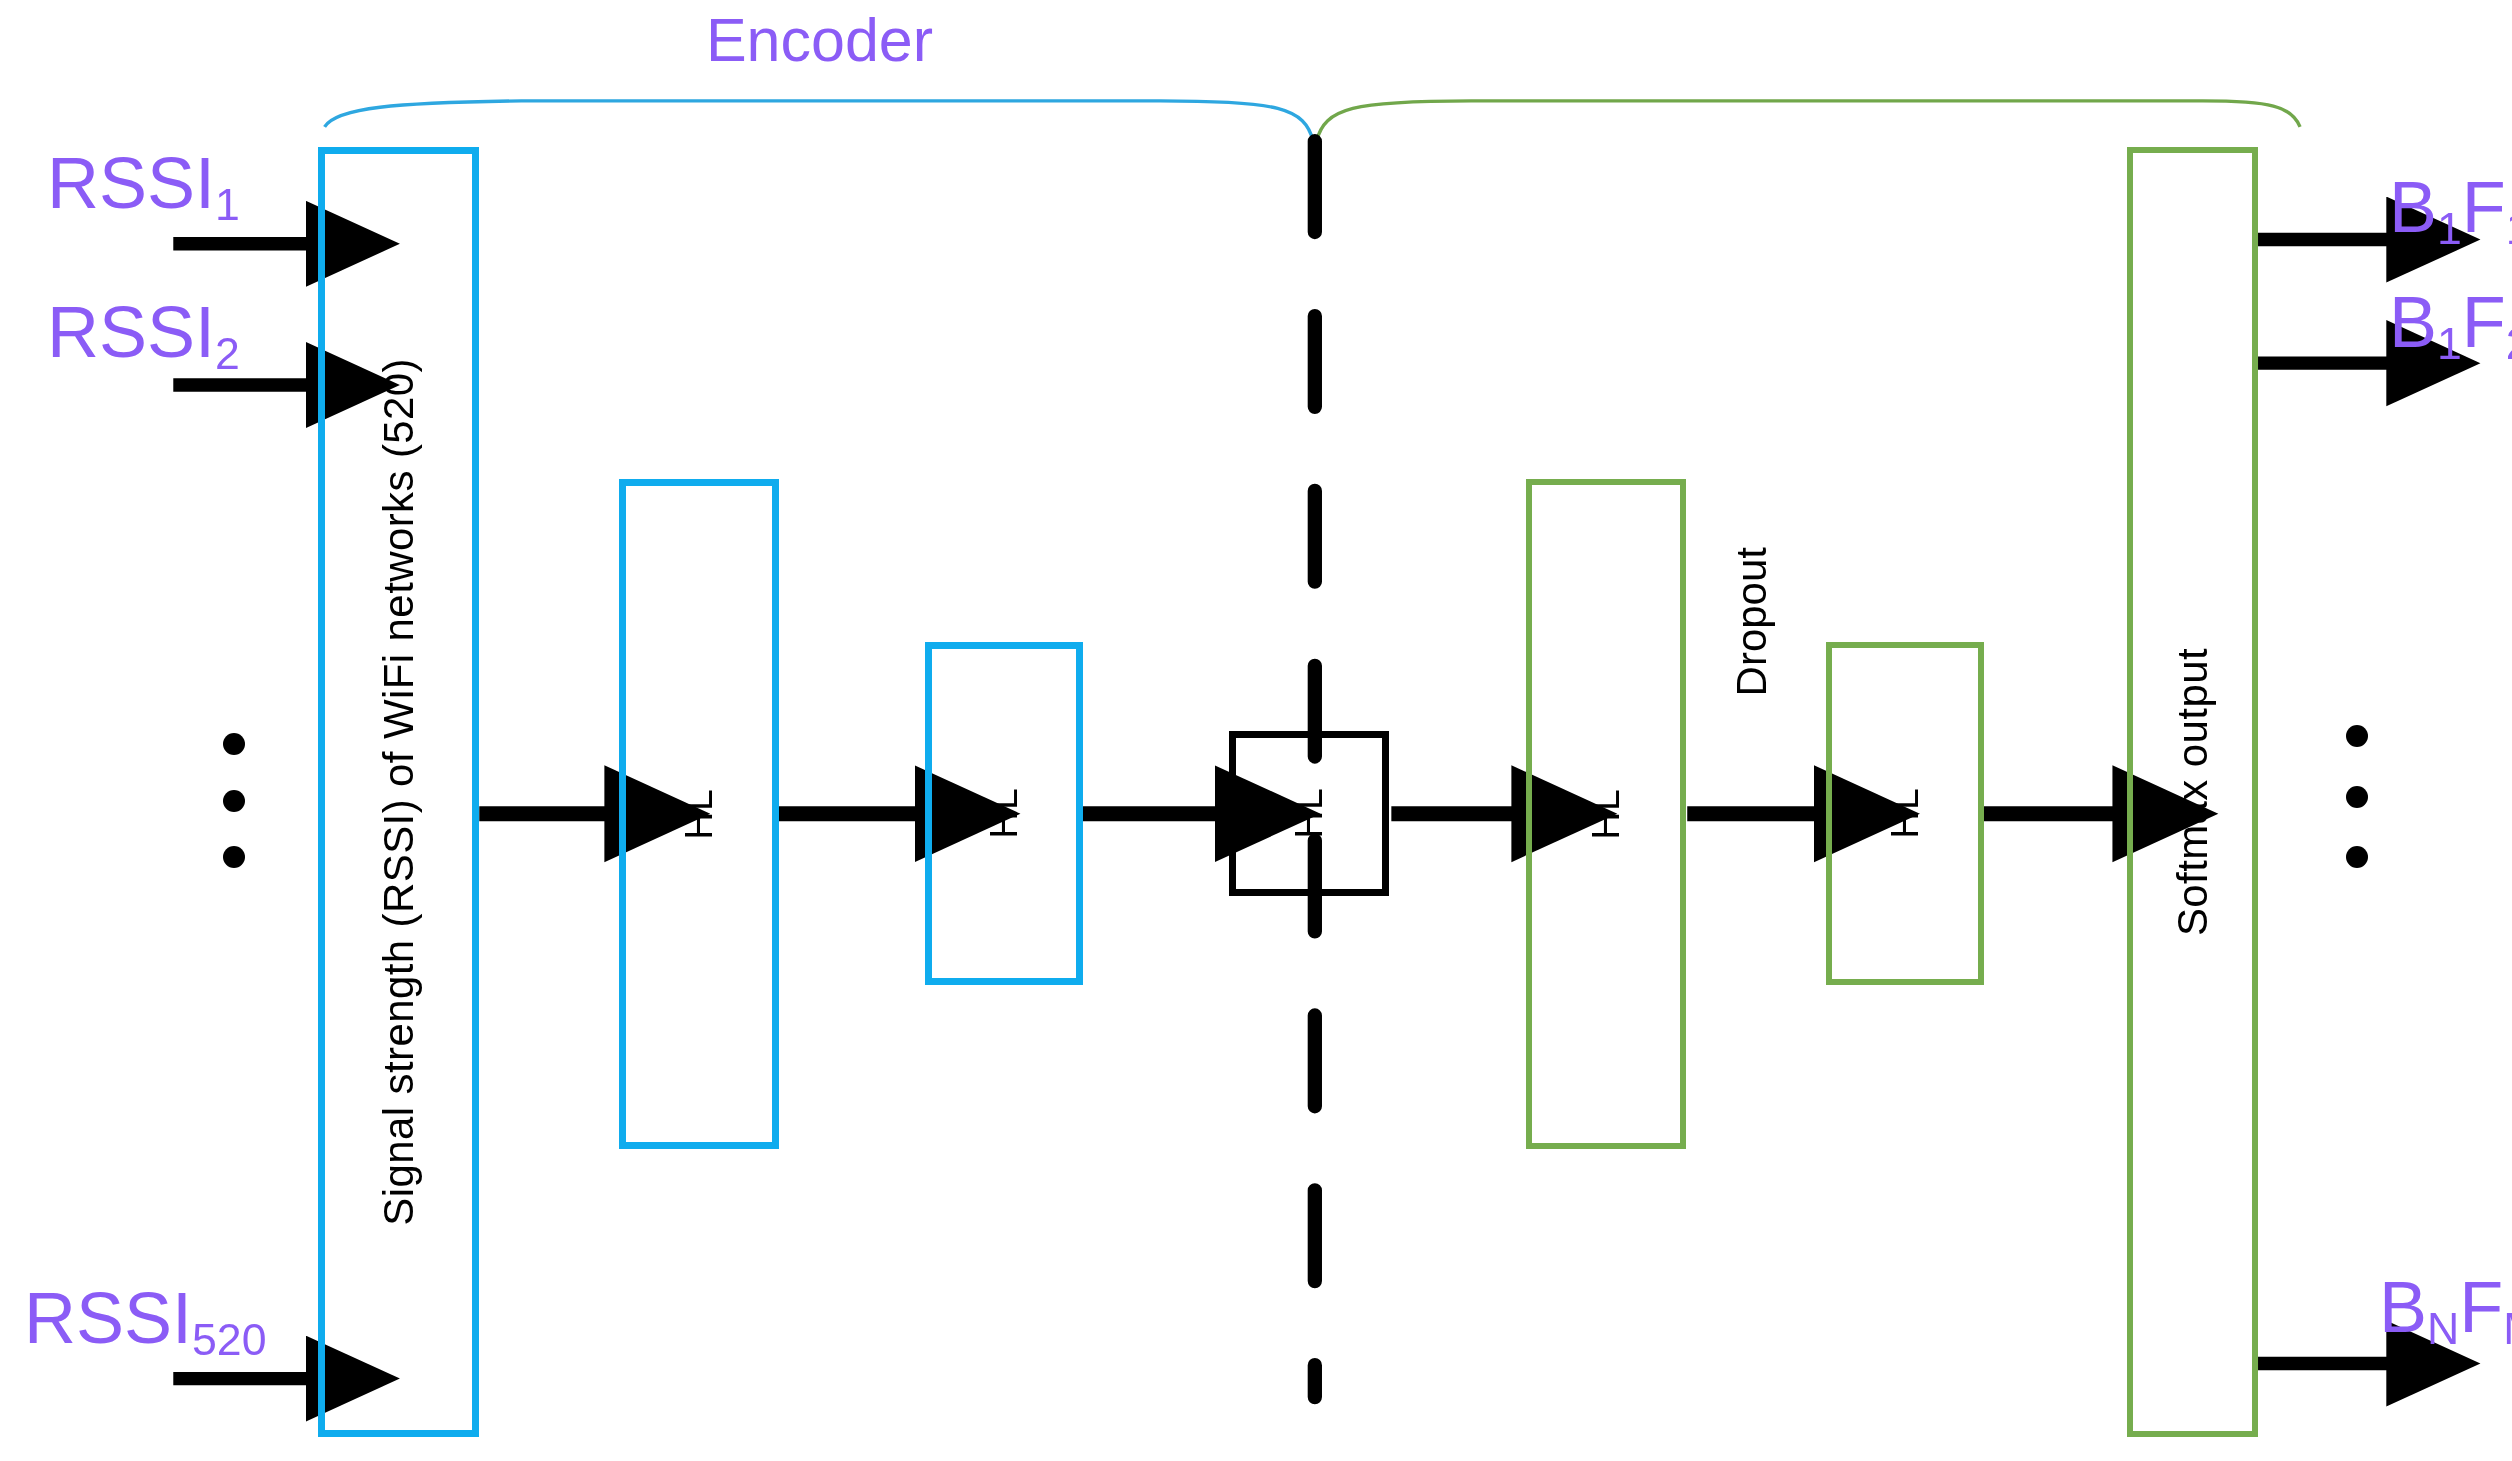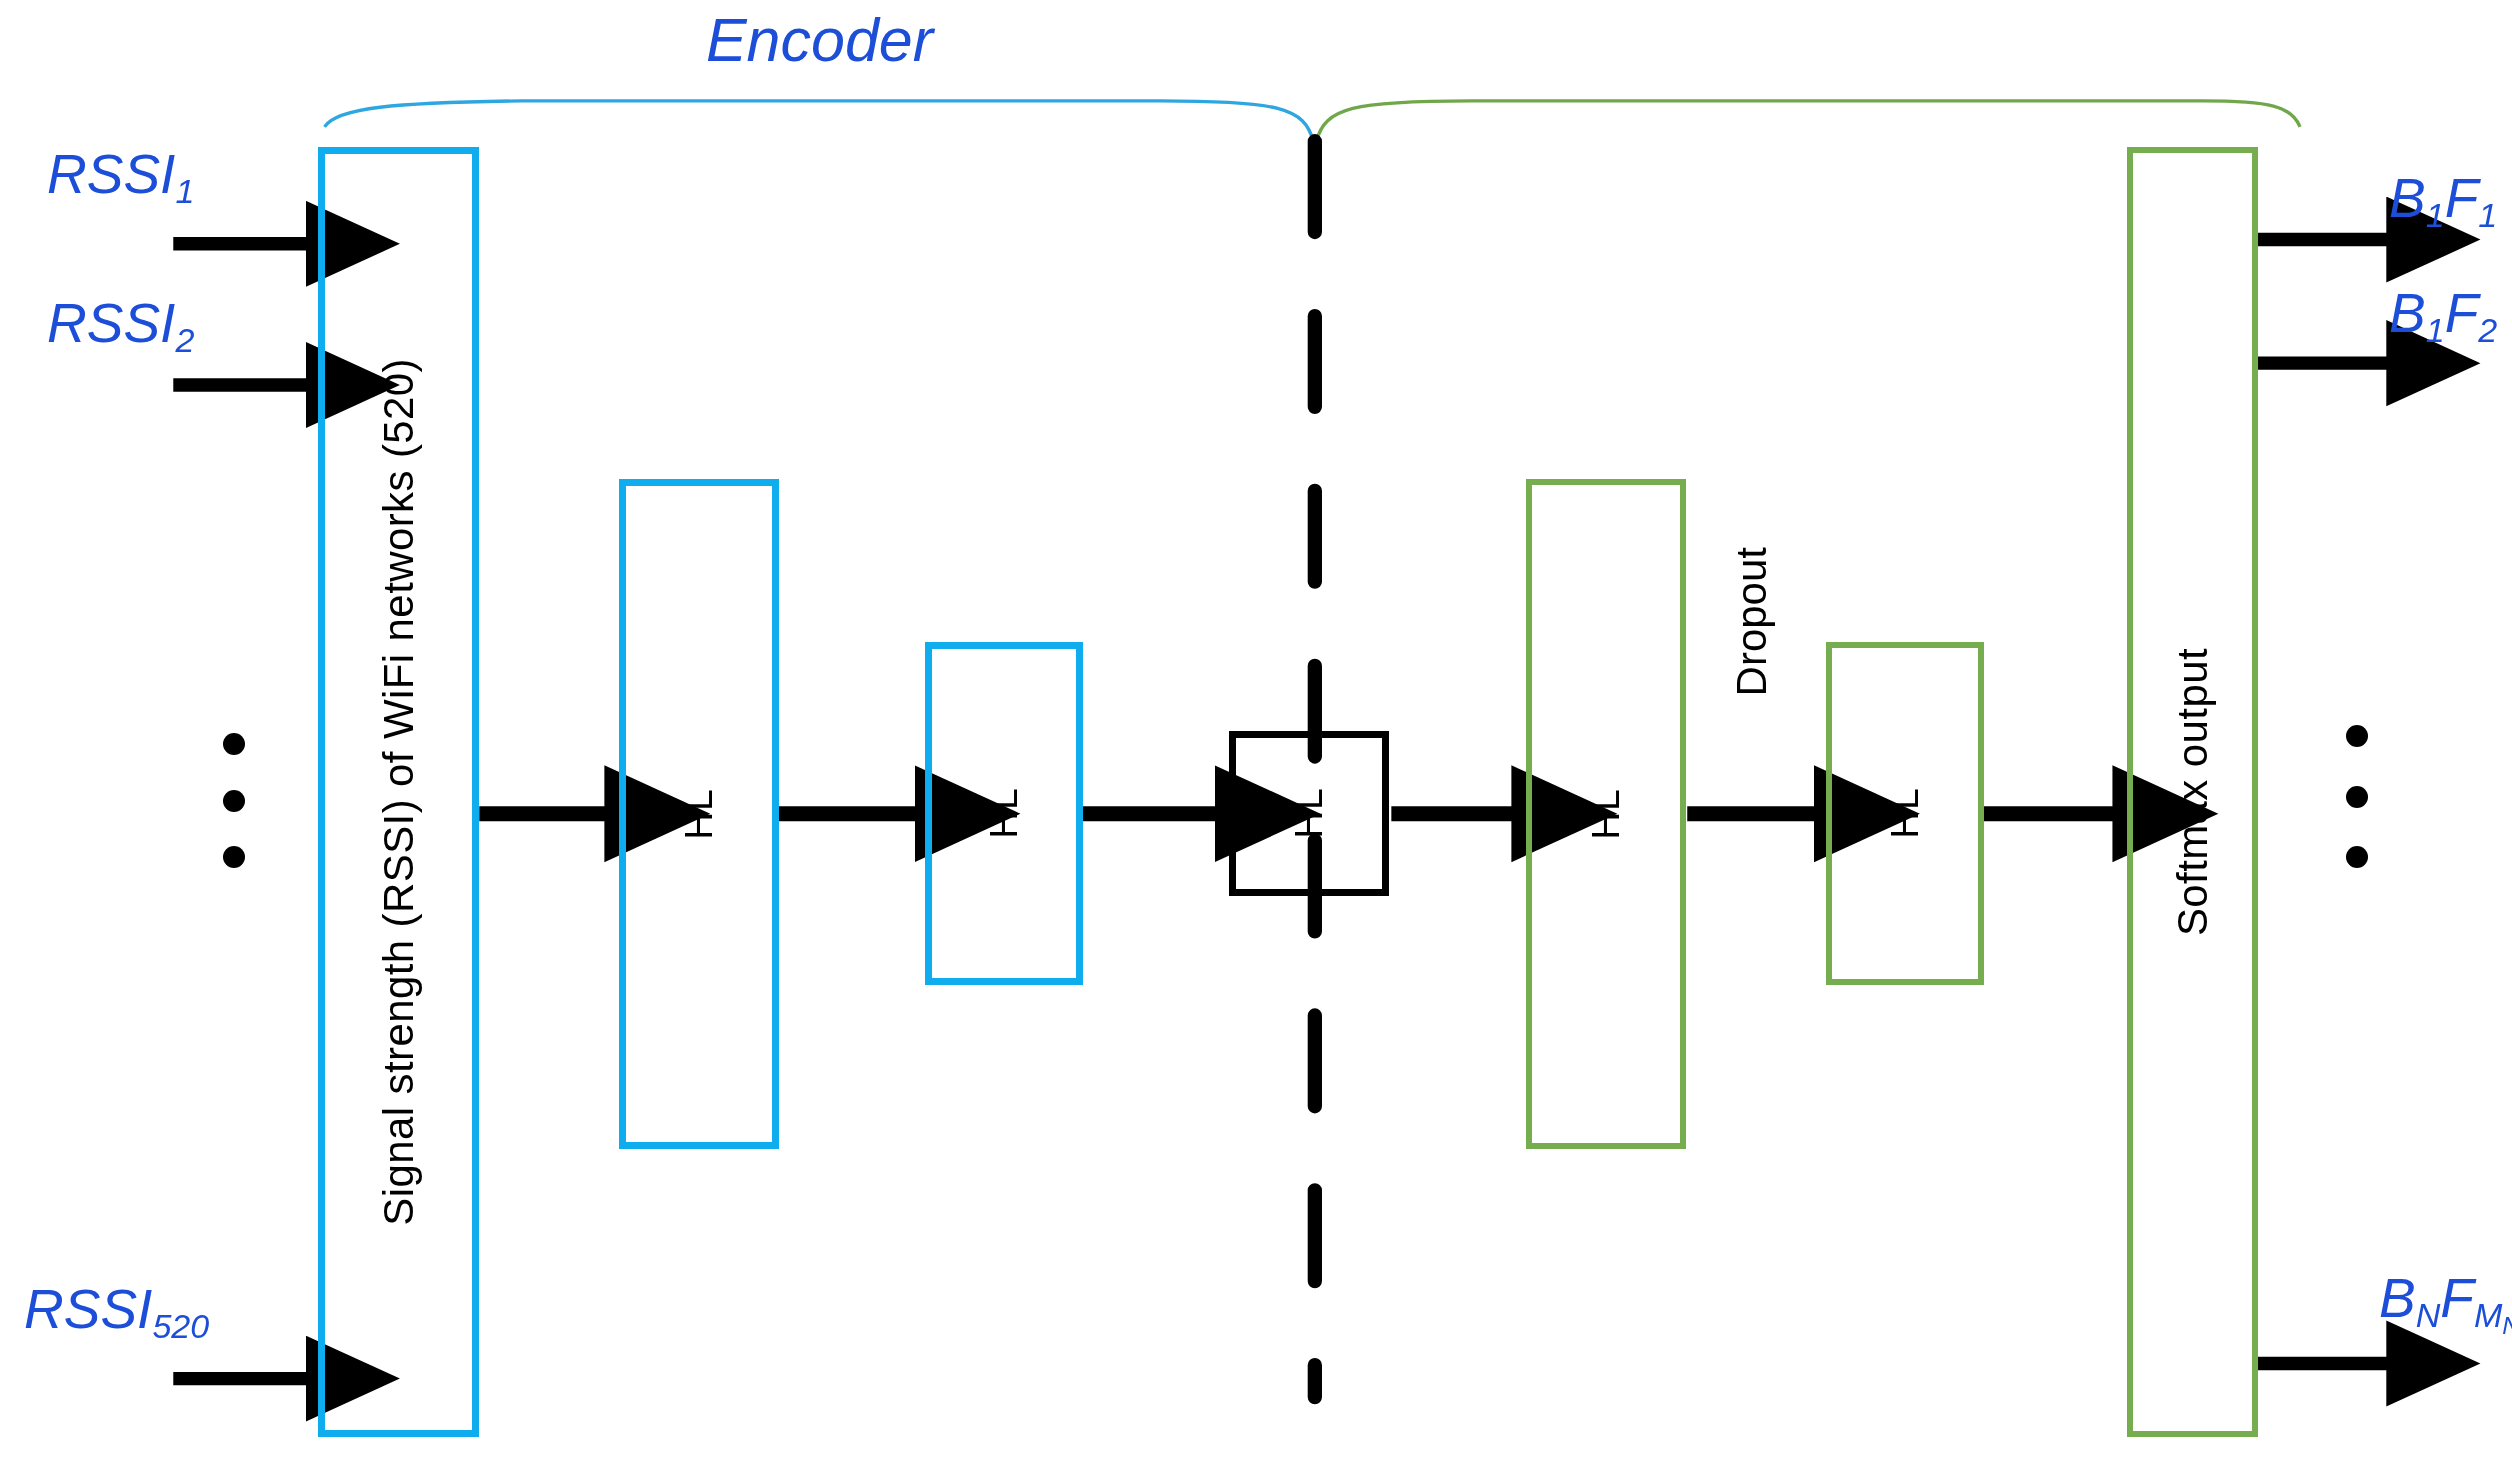--- a/index.html
+++ b/index.html
@@ -44,32 +44,31 @@
   .vtext.hl {
     font-size: 39px;
   }
   .vtext.big {
     font-size: 42px;
   }
 
   
   .flabel {
     position: absolute;
-    color: #1d4ed8;
+    color: #8b5cf6;
     white-space: nowrap;
     line-height: 1;
-    font-style: italic;
   }
   .section-title {
     font-size: 61px;
     font-weight: 400;
     text-align: center;
   }
   .io-label {
-    font-size: 55px;
+    font-size: 72px;
     font-weight: 400;
   }
   .io-label sub {
     font-size: 0.62em;
     vertical-align: -0.28em;
   }
   .io-label sub sub {
     font-size: 0.72em;
   }
   .dropout-label {

